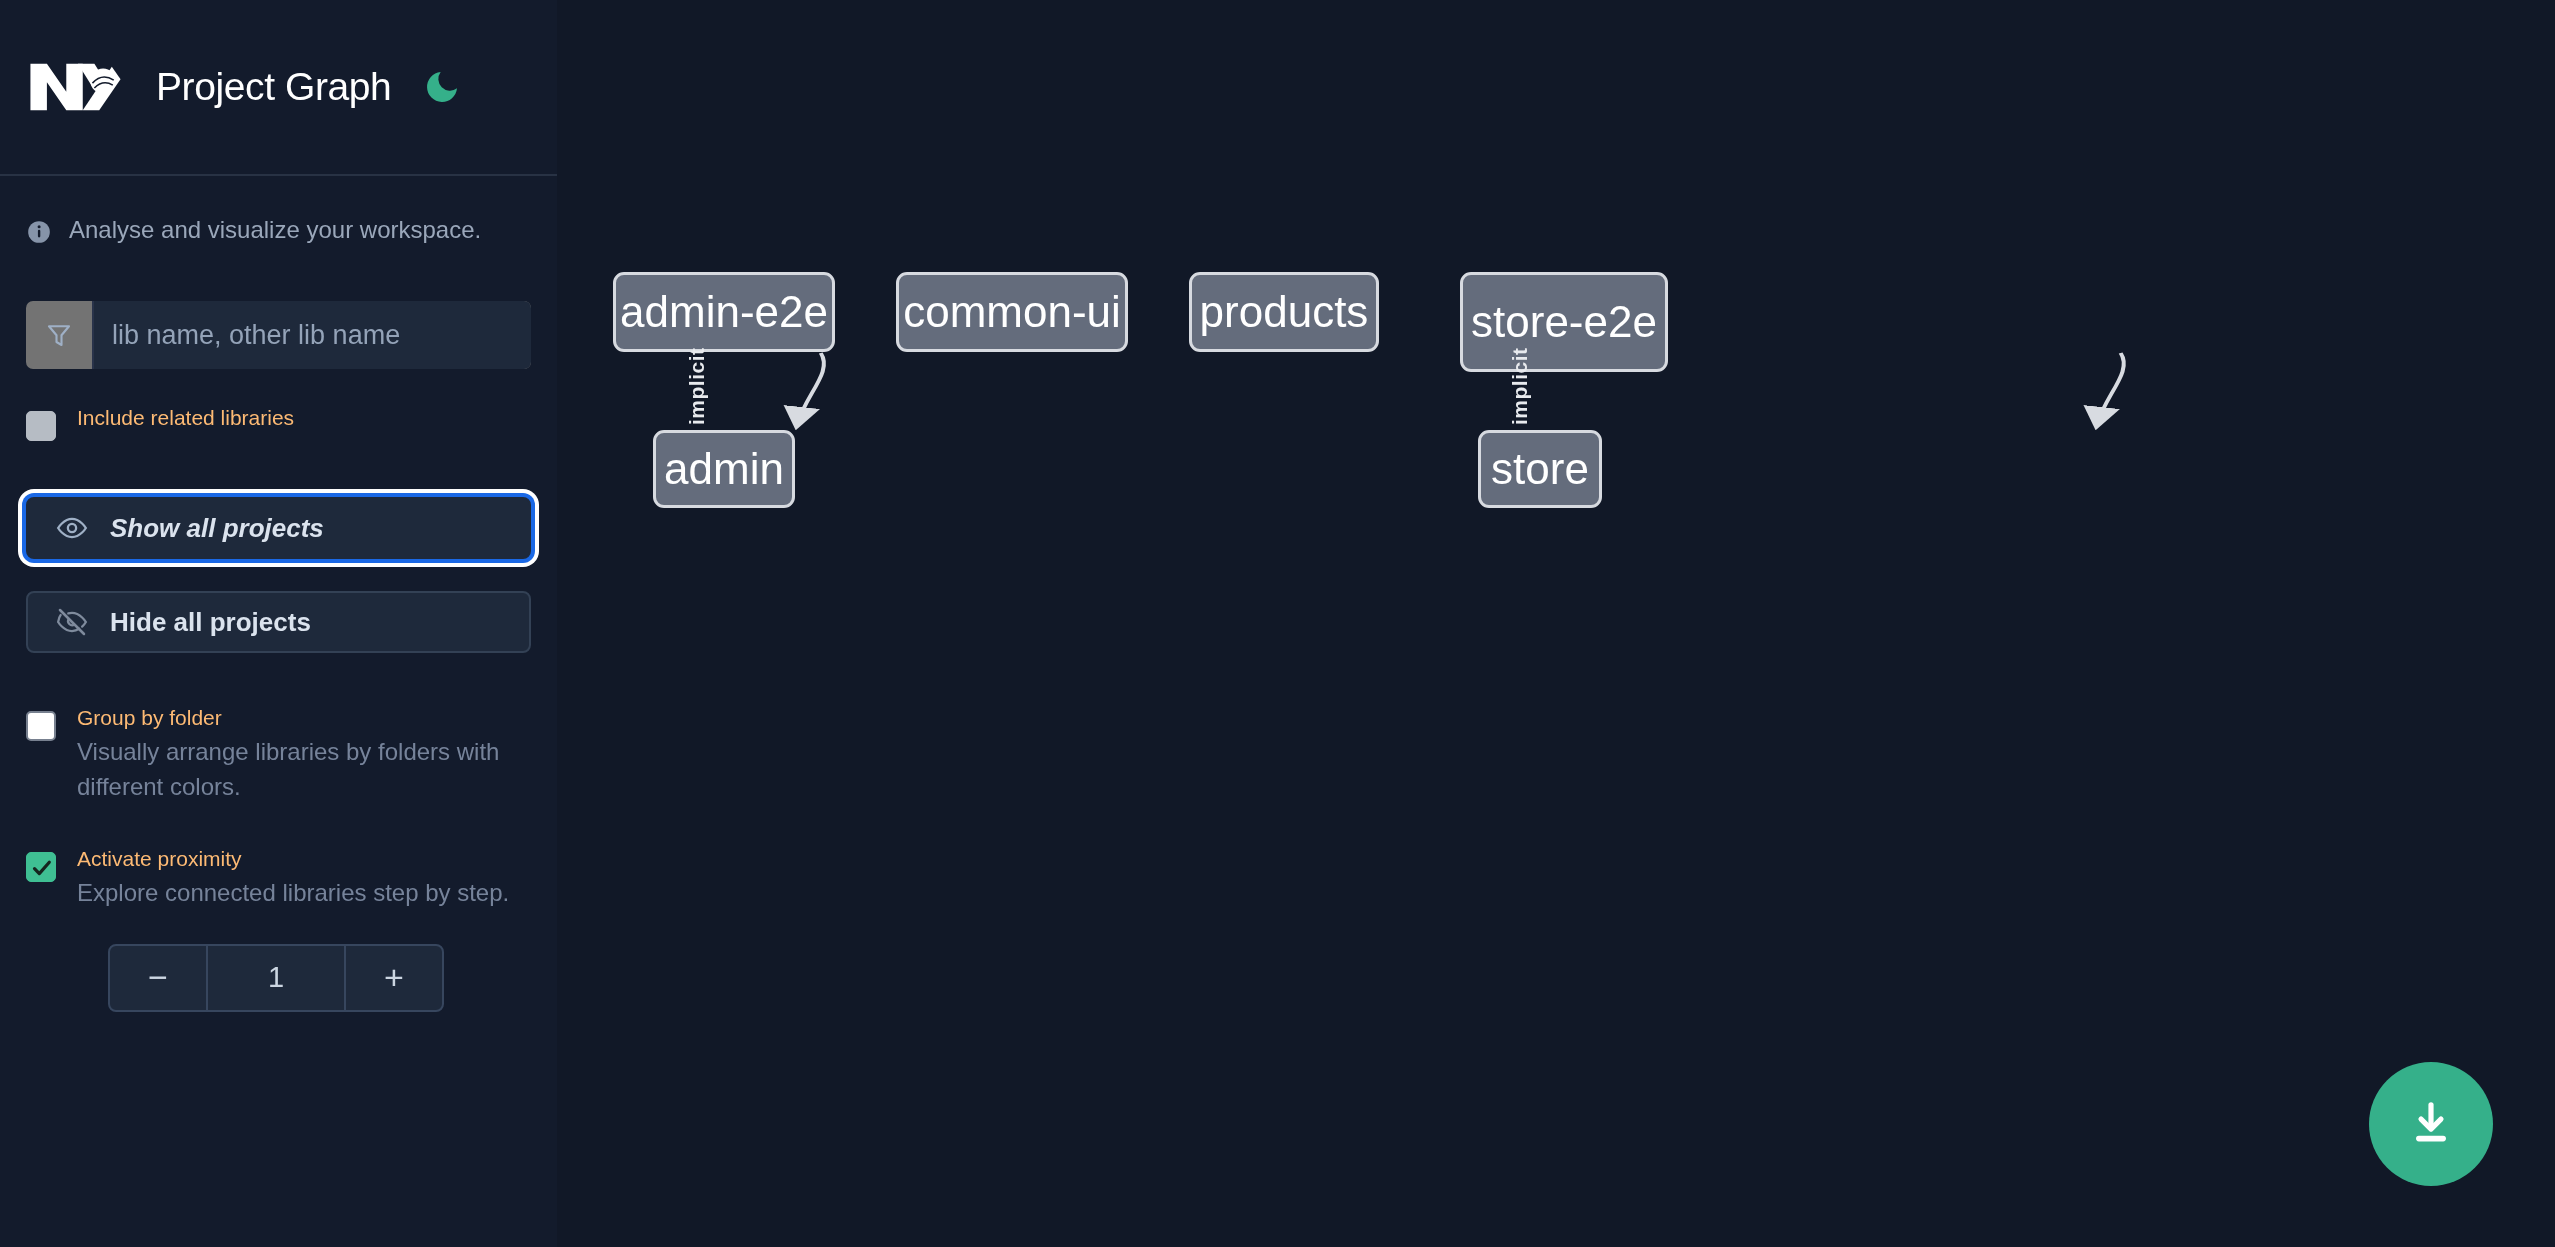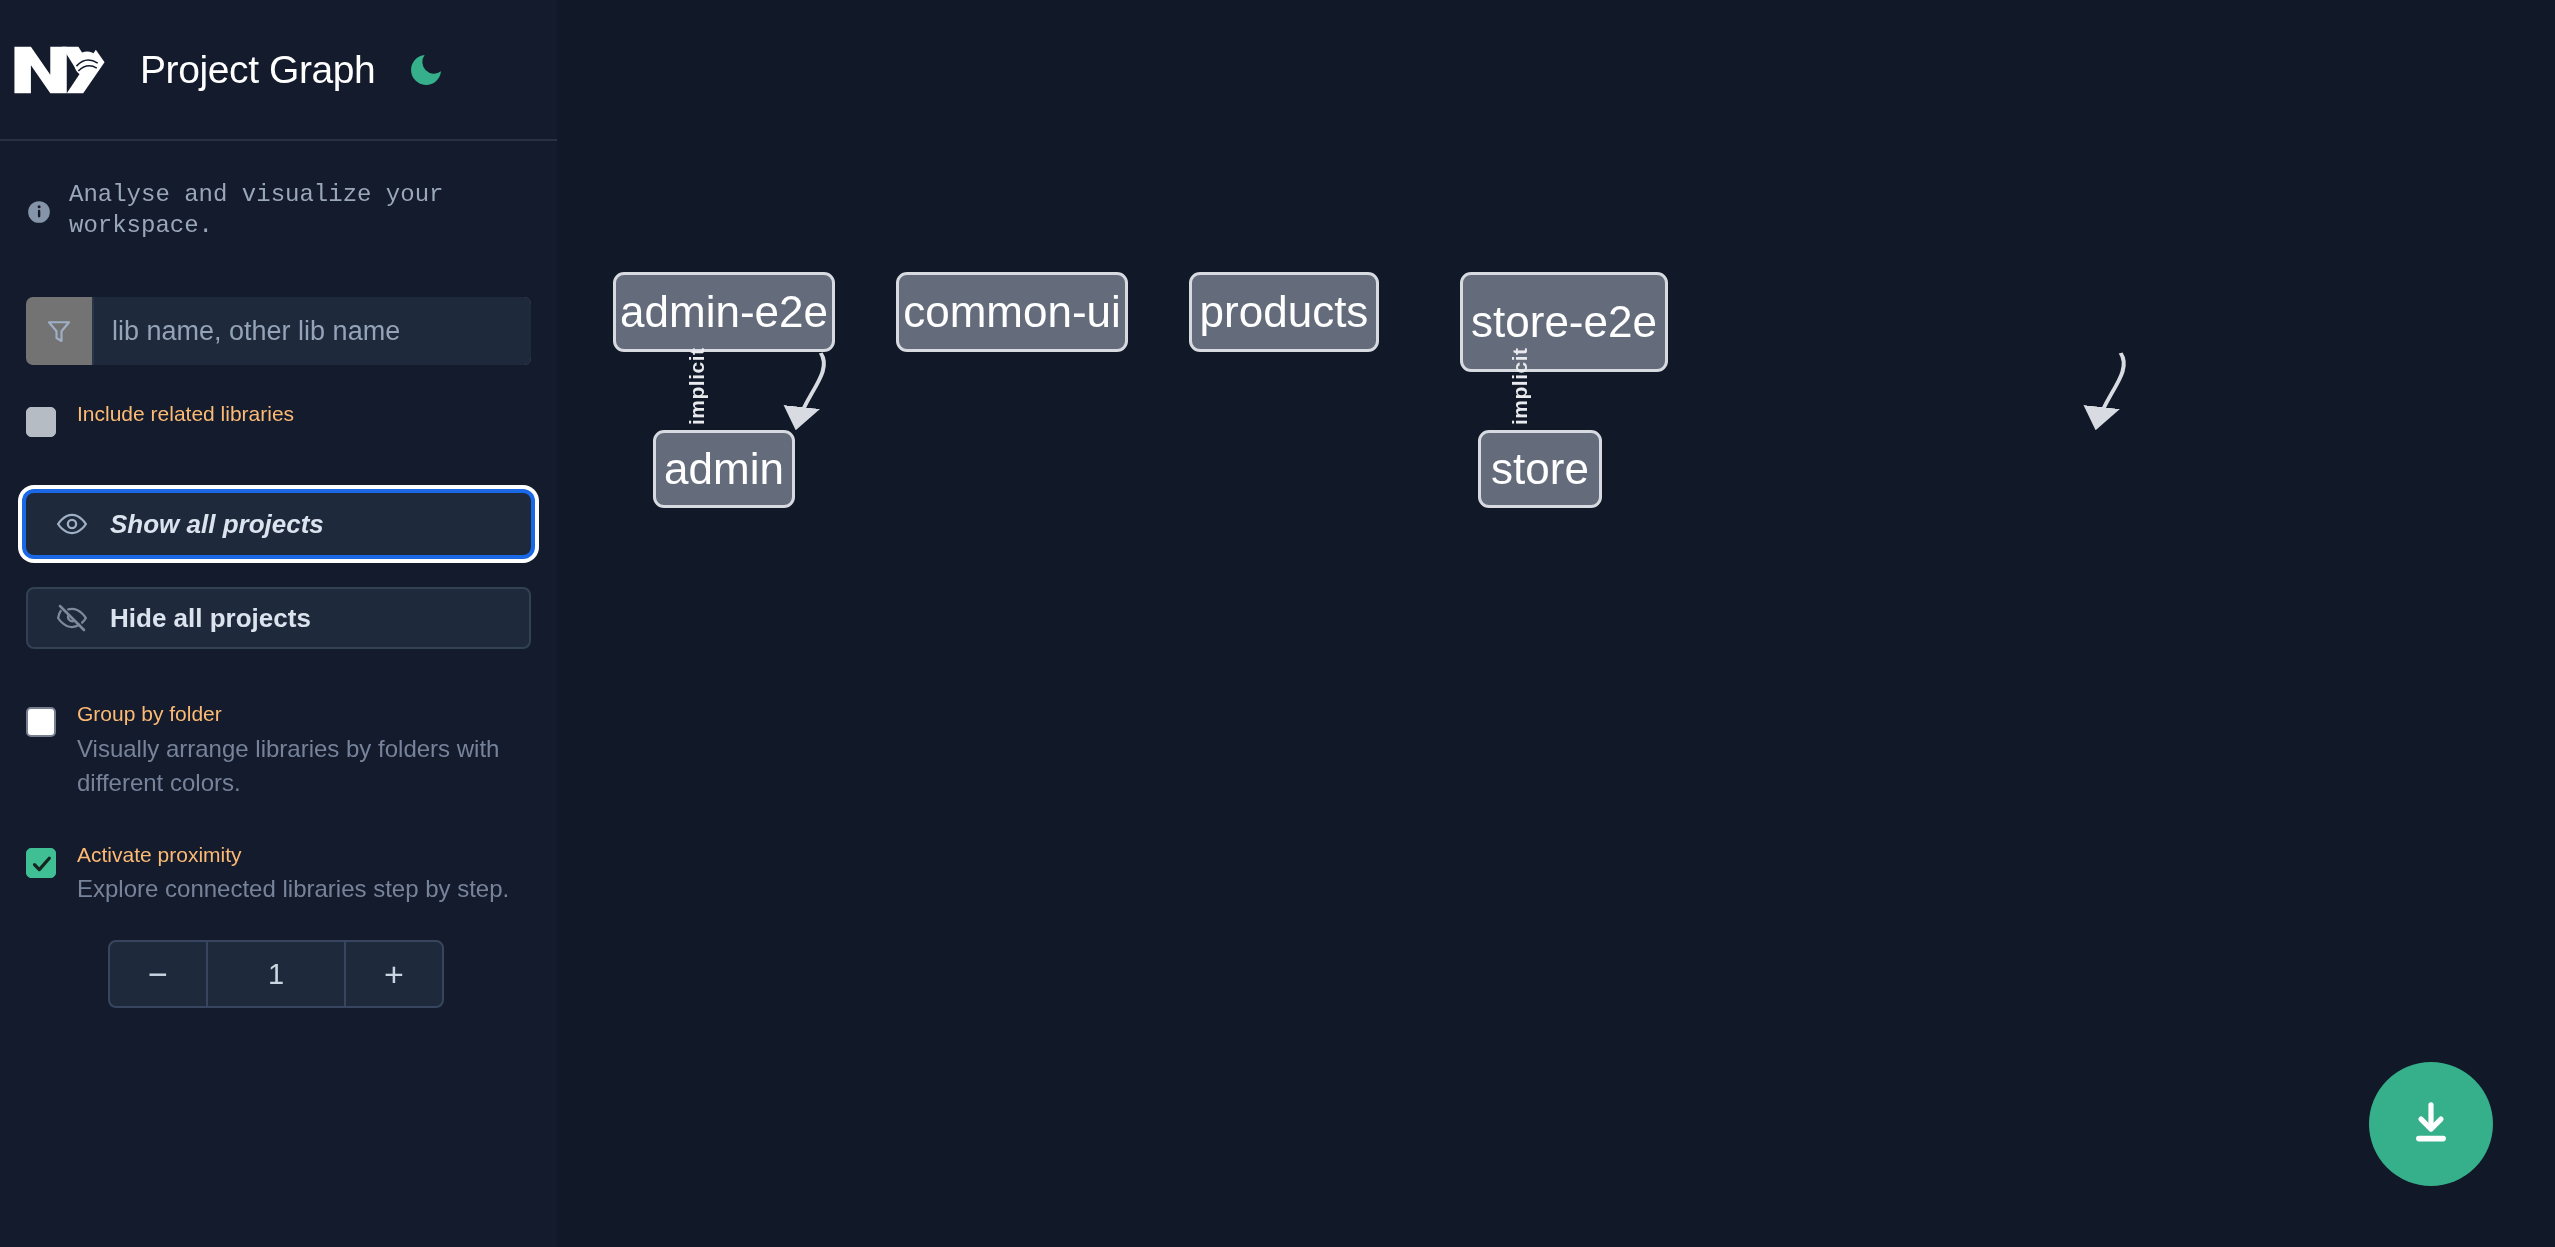--- a/index.html
+++ b/index.html
@@ -25,24 +25,24 @@
   
   .sidebar {
     position: relative;
     width: 557px;
     height: 1247px;
     background: #131b2c;
     flex: 0 0 557px;
     box-sizing: border-box;
   }
   .sidebar-header {
-    height: 141px;
-    display: flex;
-    align-items: center;
-    padding-left: 10px;
+    height: 176px;
+    display: flex;
+    align-items: center;
+    padding-left: 26px;
     box-sizing: border-box;
     border-bottom: 2px solid #283244;
   }
   .nx-logo {
     width: 98px;
     height: 62px;
     flex: 0 0 98px;
     display: block;
   }
   .app-title {
@@ -63,23 +63,22 @@
     cursor: pointer;
   }
 
   .sidebar-body {
     padding: 0 0 0 0;
     position: relative;
   }
 
   .info-row {
     display: flex;
-    align-items: center;
+    align-items: flex-end;
     padding: 38px 26px 0 26px;
-    font-family: Liberation Mono, monospace;
   }
   .info-icon {
     flex: 0 0 26px;
     width: 26px;
     height: 26px;
     margin-top: 3px;
   }
   .info-text {
     margin-left: 17px;
     font-size: 24px;

